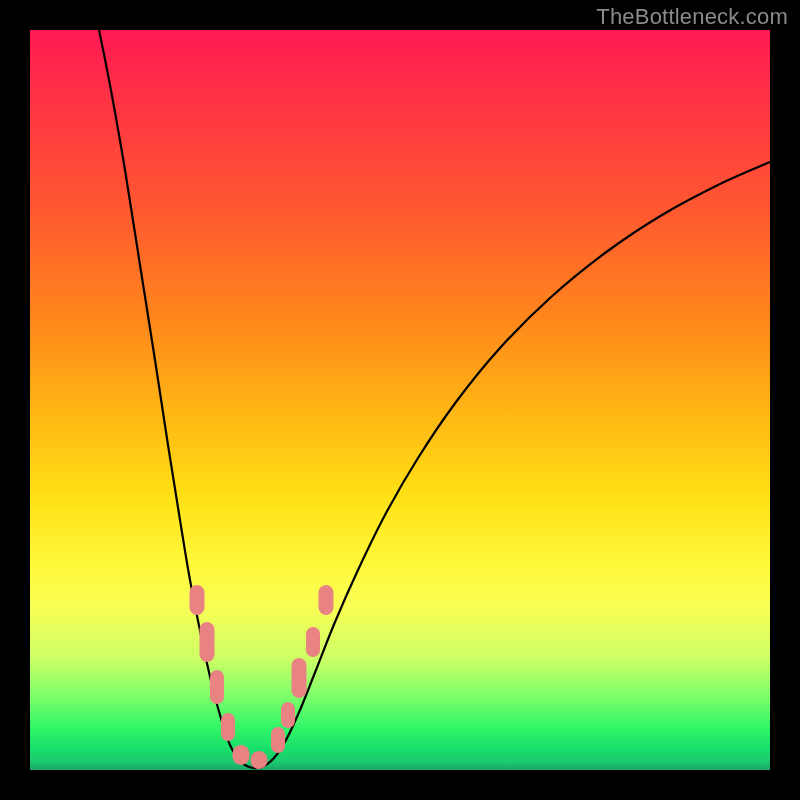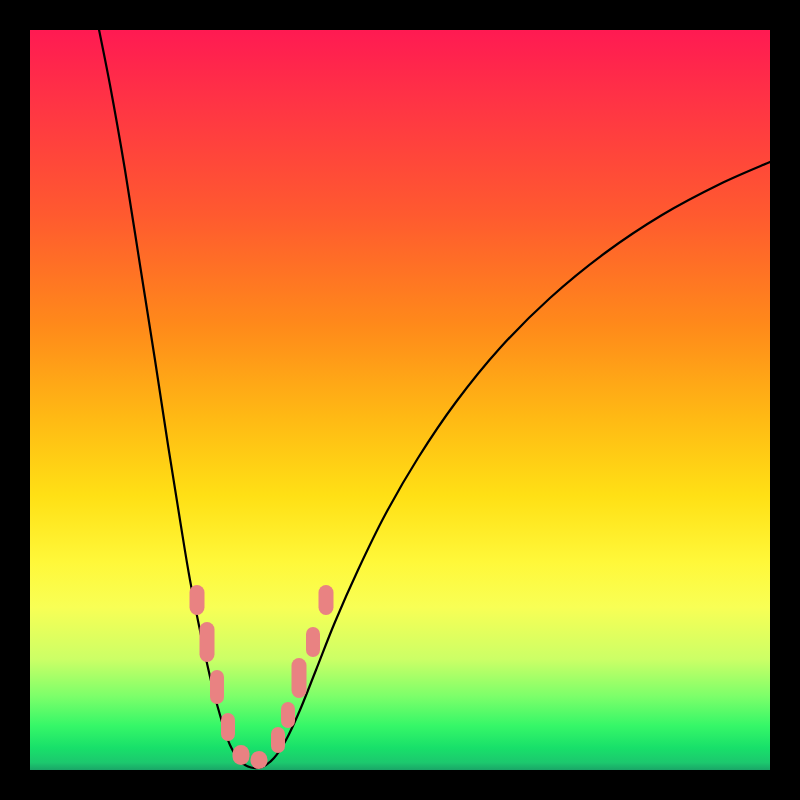--- a/index.html
+++ b/index.html
@@ -74,20 +74,21 @@
     letter-spacing: 0.2px;
     font-weight: 500;
     user-select: none;
   }
 </style>
 </head>
 <body>
 
 <div class="frame">
 
+  <div class="watermark">TheBottleneck.com</div>
 
   <div class="plot-area">
     <div class="gradient-bg"></div>
 
     <svg class="curve-svg" viewBox="0 0 740 740">
       <path id="curve-path" class="curve-path" d="M 65 -20 C 67.5 -7.5, 75 28.333333333333332, 80 55 C 85 81.66666666666667, 90 110, 95 140 C 100 170, 105 203.33333333333334, 110 235 C 115 266.6666666666667, 120.33333333333333 300, 125 330 C 129.66666666666666 360, 133.83333333333334 388.3333333333333, 138 415 C 142.16666666666666 441.6666666666667, 146.33333333333334 467.5, 150 490 C 153.66666666666666 512.5, 156.33333333333334 530, 160 550 C 163.66666666666666 570, 168.33333333333334 592.5, 172 610 C 175.66666666666666 627.5, 178.66666666666666 641.3333333333334, 182 655 C 185.33333333333334 668.6666666666666, 189 682, 192 692 C 195 702, 197 708.5, 200 715 C 203 721.5, 206.5 727.25, 210 731 C 213.5 734.75, 217.33333333333334 736.5, 221 737.5 C 224.66666666666666 738.5, 228.16666666666666 738.5833333333334, 232 737 C 235.83333333333334 735.4166666666666, 240 732.5, 244 728 C 248 723.5, 251.66666666666666 718, 256 710 C 260.3333333333333 702, 265 691.6666666666666, 270 680 C 275 668.3333333333334, 280.1666666666667 654.6666666666666, 286 640 C 291.8333333333333 625.3333333333334, 298 608.6666666666666, 305 592 C 312 575.3333333333334, 319.6666666666667 557.8333333333334, 328 540 C 336.3333333333333 522.1666666666666, 345 503.6666666666667, 355 485 C 365 466.3333333333333, 376.1666666666667 446.8333333333333, 388 428 C 399.8333333333333 409.1666666666667, 412.3333333333333 390.3333333333333, 426 372 C 439.6666666666667 353.6666666666667, 454.3333333333333 335.3333333333333, 470 318 C 485.6666666666667 300.6666666666667, 502.5 283.8333333333333, 520 268 C 537.5 252.16666666666666, 556.3333333333334 236.83333333333334, 575 223 C 593.6666666666666 209.16666666666666, 612.8333333333334 196.5, 632 185 C 651.1666666666666 173.5, 672 162.83333333333334, 690 154 C 708 145.16666666666666, 731.6666666666666 135.66666666666666, 740 132"></path>
       <g id="markers-group">
           <rect x="159.5" y="555" width="15" height="30" rx="7.5" ry="7.5" class="marker" fill="#e98282"></rect>
           <rect x="169.5" y="592" width="15" height="40" rx="7.5" ry="7.5" class="marker" fill="#e98282"></rect>
           <rect x="180" y="640" width="14" height="34" rx="7" ry="7" class="marker" fill="#e98282"></rect>

